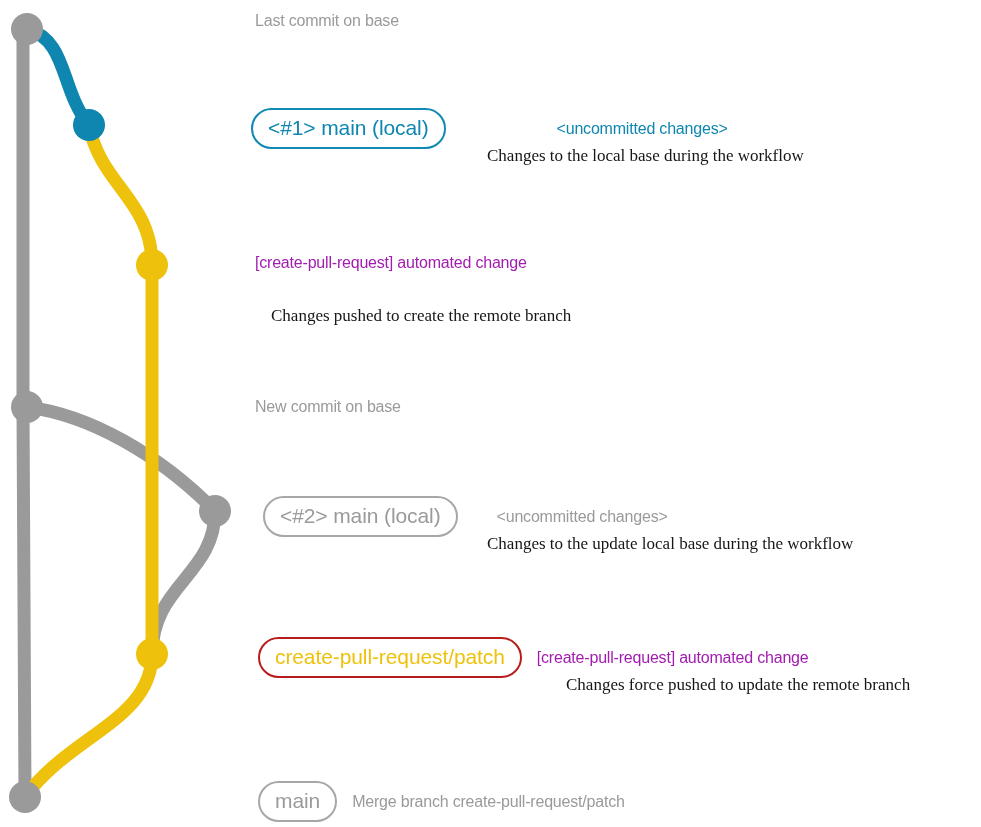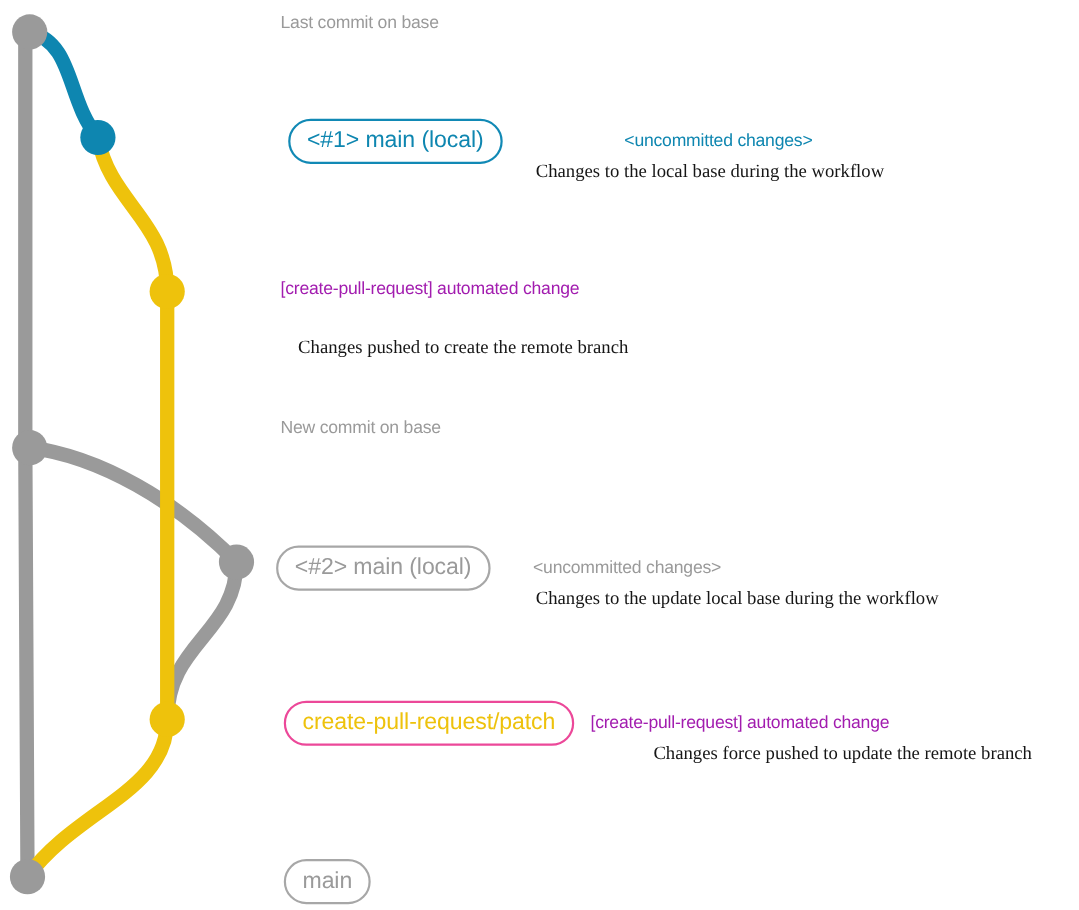--- a/index.html
+++ b/index.html
@@ -39,21 +39,21 @@
     border-radius: 999px;
     font-family: "Liberation Sans", sans-serif;
     font-size: 21px;
     line-height: 1;
     padding: 7px 15px 9px 15px;
     white-space: nowrap;
     letter-spacing: -0.1px;
   }
   .badge-blue  { border: 2px solid #1189b5; color: #0e86b0; }
   .badge-gray  { border: 2px solid #a7a7a7; color: #9a9a9a; }
-  .badge-yellow{ border: 2px solid #ec4899; color: #eec20c; }
+  .badge-yellow{ border: 2px solid #b91c1c; color: #eec20c; }
 
   
   .title {
     font-family: "Liberation Sans", sans-serif;
     font-size: 16px;
     line-height: 1;
     white-space: nowrap;
     letter-spacing: -0.2px;
   }
   .title-gray   { color: #9a9a9a; }
@@ -95,46 +95,47 @@
   <circle cx="27" cy="407" r="16" fill="#9a9a9a"></circle>
   <circle cx="215" cy="511" r="16" fill="#9a9a9a"></circle>
   <circle cx="152" cy="654" r="16" fill="#eec20c"></circle>
   <circle cx="25" cy="797" r="16" fill="#9a9a9a"></circle>
 </svg>
 
 <div class="row" style="left:255px; top:13px;">
   <span class="title title-gray">Last commit on base</span>
 </div>
 
-<div class="row" style="left:262px; top:108px;gap:48px;">
+<div class="row" style="left:251px; top:108px;gap:48px;">
   <span class="badge badge-blue">&lt;#1&gt; main (local)</span>
   <span class="badge-gap"></span>
   <span class="title title-blue">&lt;uncommitted changes&gt;</span>
 </div>
 <div class="desc" style="left:487px; top:147px;">Changes to the local base during the workflow</div>
 
 <div class="row" style="left:255px; top:255px;">
   <span class="title title-yellow">[create-pull-request] automated change</span>
 </div>
 <div class="desc" style="left:271px; top:291px;margin-top:16px;">Changes pushed to create the remote branch</div>
 
-<div class="row" style="left:255px; top:382px;">
+<div class="row" style="left:255px; top:399px;">
   <span class="title title-gray">New commit on base</span>
 </div>
 
-<div class="row" style="left:251px; top:496px;gap:12px;">
+<div class="row" style="left:263px; top:496px;gap:12px;">
   <span class="badge badge-gray">&lt;#2&gt; main (local)</span>
   <span class="badge-gap"></span>
   <span class="title title-gray">&lt;uncommitted changes&gt;</span>
 </div>
 <div class="desc" style="left:487px; top:535px;">Changes to the update local base during the workflow</div>
 
 <div class="row" style="left:258px; top:637px;">
   <span class="badge badge-yellow">create-pull-request/patch</span>
   <span class="badge-gap"></span>
   <span class="title title-yellow">[create-pull-request] automated change</span>
 </div>
-<div class="desc" style="left:566px; top:676px;margin-left:28px;">Changes force pushed to update the remote branch</div>
+<div class="desc" style="left:566px; top:676px;">Changes force pushed to update the remote branch</div>
 
 <div class="row" style="left:258px; top:781px;">
   <span class="badge badge-gray">main</span>
   <span class="badge-gap"></span>
+  <span class="title title-gray">Merge branch create-pull-request/patch</span>
 </div>
 
 </body></html>

